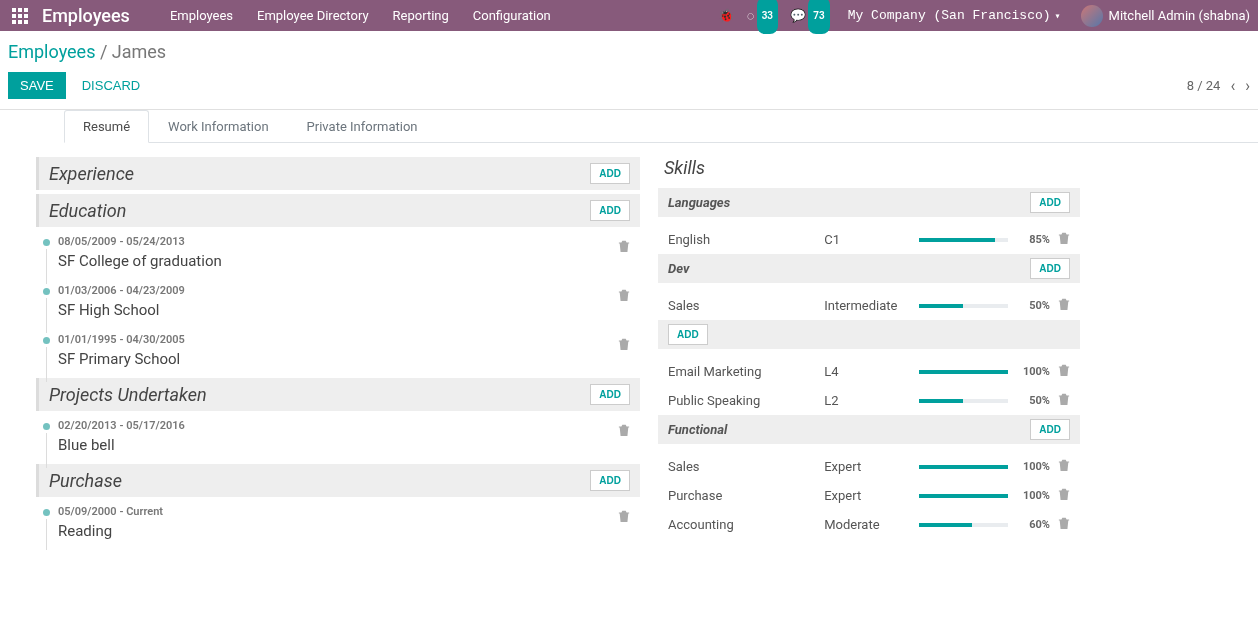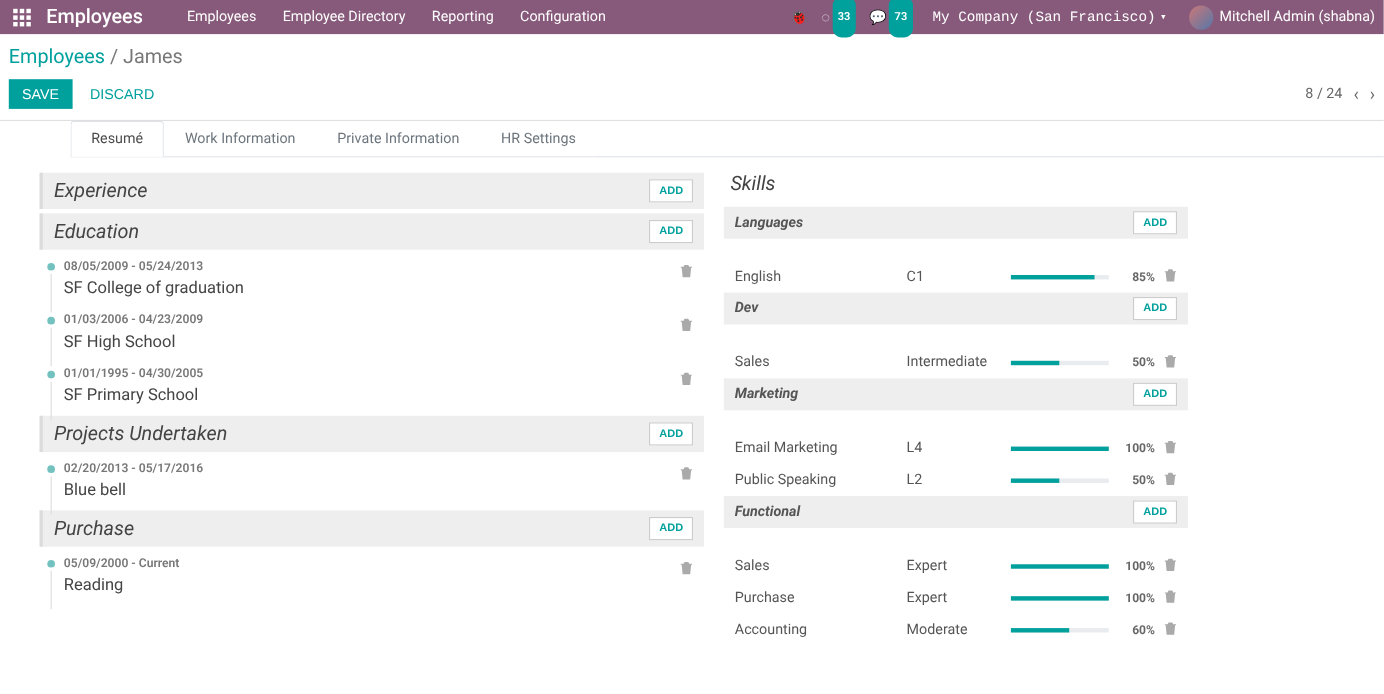--- a/index.html
+++ b/index.html
@@ -43,21 +43,21 @@
 .btn-add { background: #fff; border: 1px solid #ccc; color: #00A09D; font-size: 10px; font-weight: 700; padding: 4px 8px; cursor: pointer; }
 
 .timeline-item { padding: 4px 10px 10px 22px; position: relative; }
 .timeline-item::before { content: ""; position: absolute; left: 7px; top: 8px; width: 7px; height: 7px; border-radius: 50%; background: #74C2C0; }
 .timeline-item::after { content: ""; position: absolute; left: 10px; top: 18px; bottom: -4px; width: 1px; background: #dcdcdc; }
 .tl-dates { font-size: 11px; color: #777; font-weight: 600; }
 .tl-title { font-size: 15px; color: #444; margin-top: 4px; }
 .tl-delete { position: absolute; right: 10px; top: 8px; color: #aaa; cursor: pointer; font-size: 13px; }
 
 .skills-title { font-style: italic; font-size: 18px; color: #444; margin-bottom: 10px; padding-left: 6px; }
-.skill-group-header { background: #eeeeee; padding: 4px 10px; display: flex; align-items: center; margin-bottom: 20px; }
+.skill-group-header { background: #eeeeee; padding: 4px 10px; display: flex; align-items: center; margin-bottom: 8px; }
 .skill-group-name { font-style: italic; font-weight: 700; color: #555; flex: 1; font-size: 13px; }
 .skill-row { display: flex; align-items: center; padding: 6px 10px; gap: 2px; }
 .skill-name { width: 155px; color: #555; font-size: 13px; }
 .skill-level { width: 93px; color: #555; font-size: 13px; }
 .skill-bar { width: 90px; height: 4px; background: #E9ECEF; position: relative; }
 .skill-bar-fill { position: absolute; left: 0; top: 0; bottom: 0; background: #00A09D; }
 .skill-pct { width: 40px; text-align: right; font-size: 11px; font-weight: 700; color: #666; padding-left: 6px; }
 .skill-delete { color: #aaa; cursor: pointer; margin-left: 6px; font-size: 12px; }
 
 .trash-icon svg { width: 12px; height: 14px; fill: #aaa; }
@@ -118,21 +118,20 @@
     <span class="pager-arrow">‹</span>
     <span class="pager-arrow">›</span>
   </div>
 </div>
 
 <div class="tabs-container">
   <div class="tabs">
     <div class="tab active">Resumé</div>
     <div class="tab">Work Information</div>
     <div class="tab">Private Information</div>
-    <div class="tab">HR Settings</div>
   </div>
 </div>
 
 <div class="main-cols">
   <div class="resume-col" id="resume-col">
       <div class="section-header">
         <span class="section-title">Experience</span>
         <button class="btn-add">ADD</button>
       </div>
       <div class="section-header">
@@ -238,21 +237,20 @@
           <span class="skill-pct">50%</span>
           <span class="skill-delete">
   <span class="trash-icon">
     <svg viewBox="0 0 14 16">
                 <path d="M2 5h10l-1 10H3L2 5zm3-3h4l1 2H4l1-2zM1 4h12v1H1V4z"></path>
               </svg>
   </span>
 </span>
         </div>
         <div class="skill-group-header">
-          <span class="skill-group-name">Marketing</span>
           <button class="btn-add">ADD</button>
         </div>
         <div class="skill-row">
           <span class="skill-name">Email Marketing</span>
           <span class="skill-level">L4</span>
           <span class="skill-bar">
             <span class="skill-bar-fill" style="width: 100%;"></span>
           </span>
           <span class="skill-pct">100%</span>
           <span class="skill-delete">

